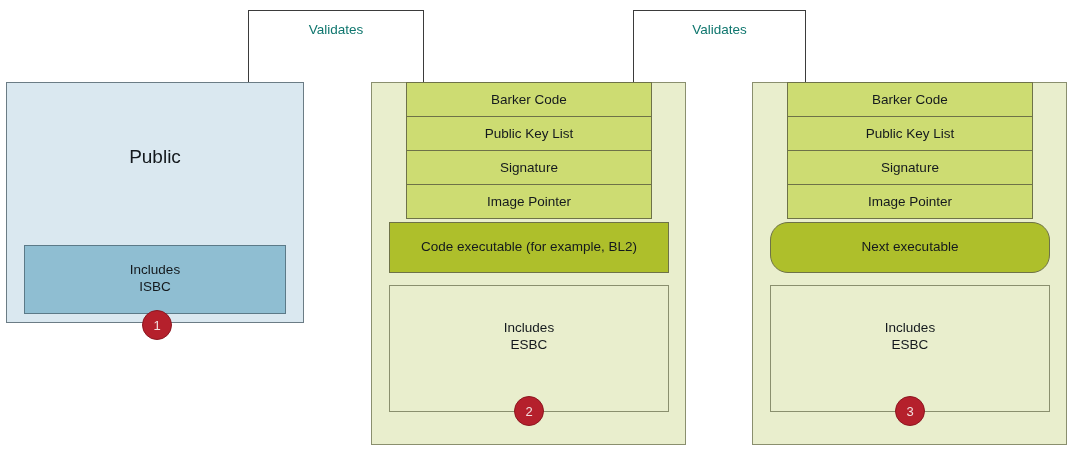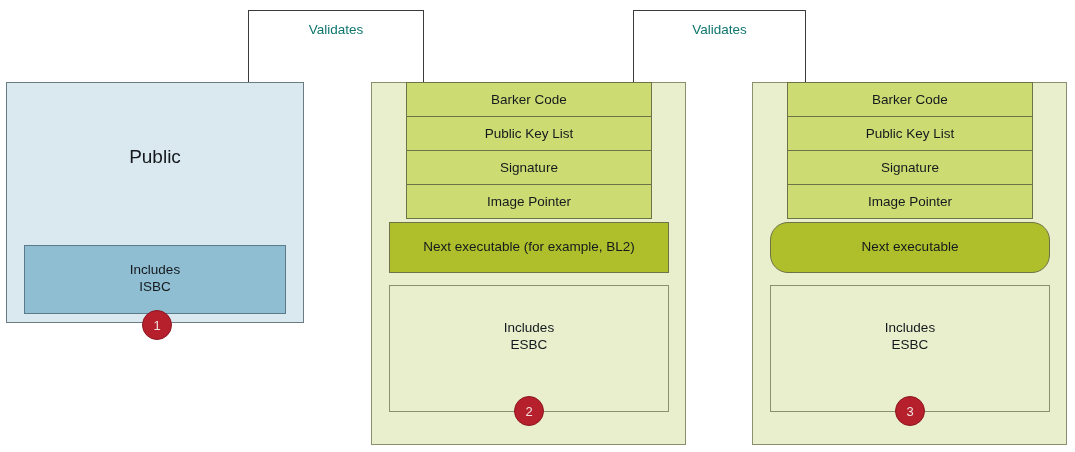--- a/index.html
+++ b/index.html
@@ -133,21 +133,21 @@
     </div>
     <div class="hdr-row" style="height:34px;">
       <span>Signature</span>
     </div>
     <div class="hdr-row" style="height:33px;">
       <span>Image Pointer</span>
     </div>
   </div>
 
   <div class="box next-exec" style="left:389px;top:222px;width:280px;height:51px;">
-    <div class="center-txt">Next executable (for example, BL2)</div>
+    <div class="center-txt">Code executable (for example, BL2)</div>
   </div>
 
   <div class="box esbc-box" style="left:389px;top:285px;width:280px;height:127px;">
     <div class="center-txt" style="padding-bottom:24px;">Includes
 ESBC</div>
   </div>
 
   <div class="badge" style="left:514px;top:396px;">2</div>
 
   <div class="box panel-outer" style="left:752px;top:82px;width:315px;height:363px;"></div>

